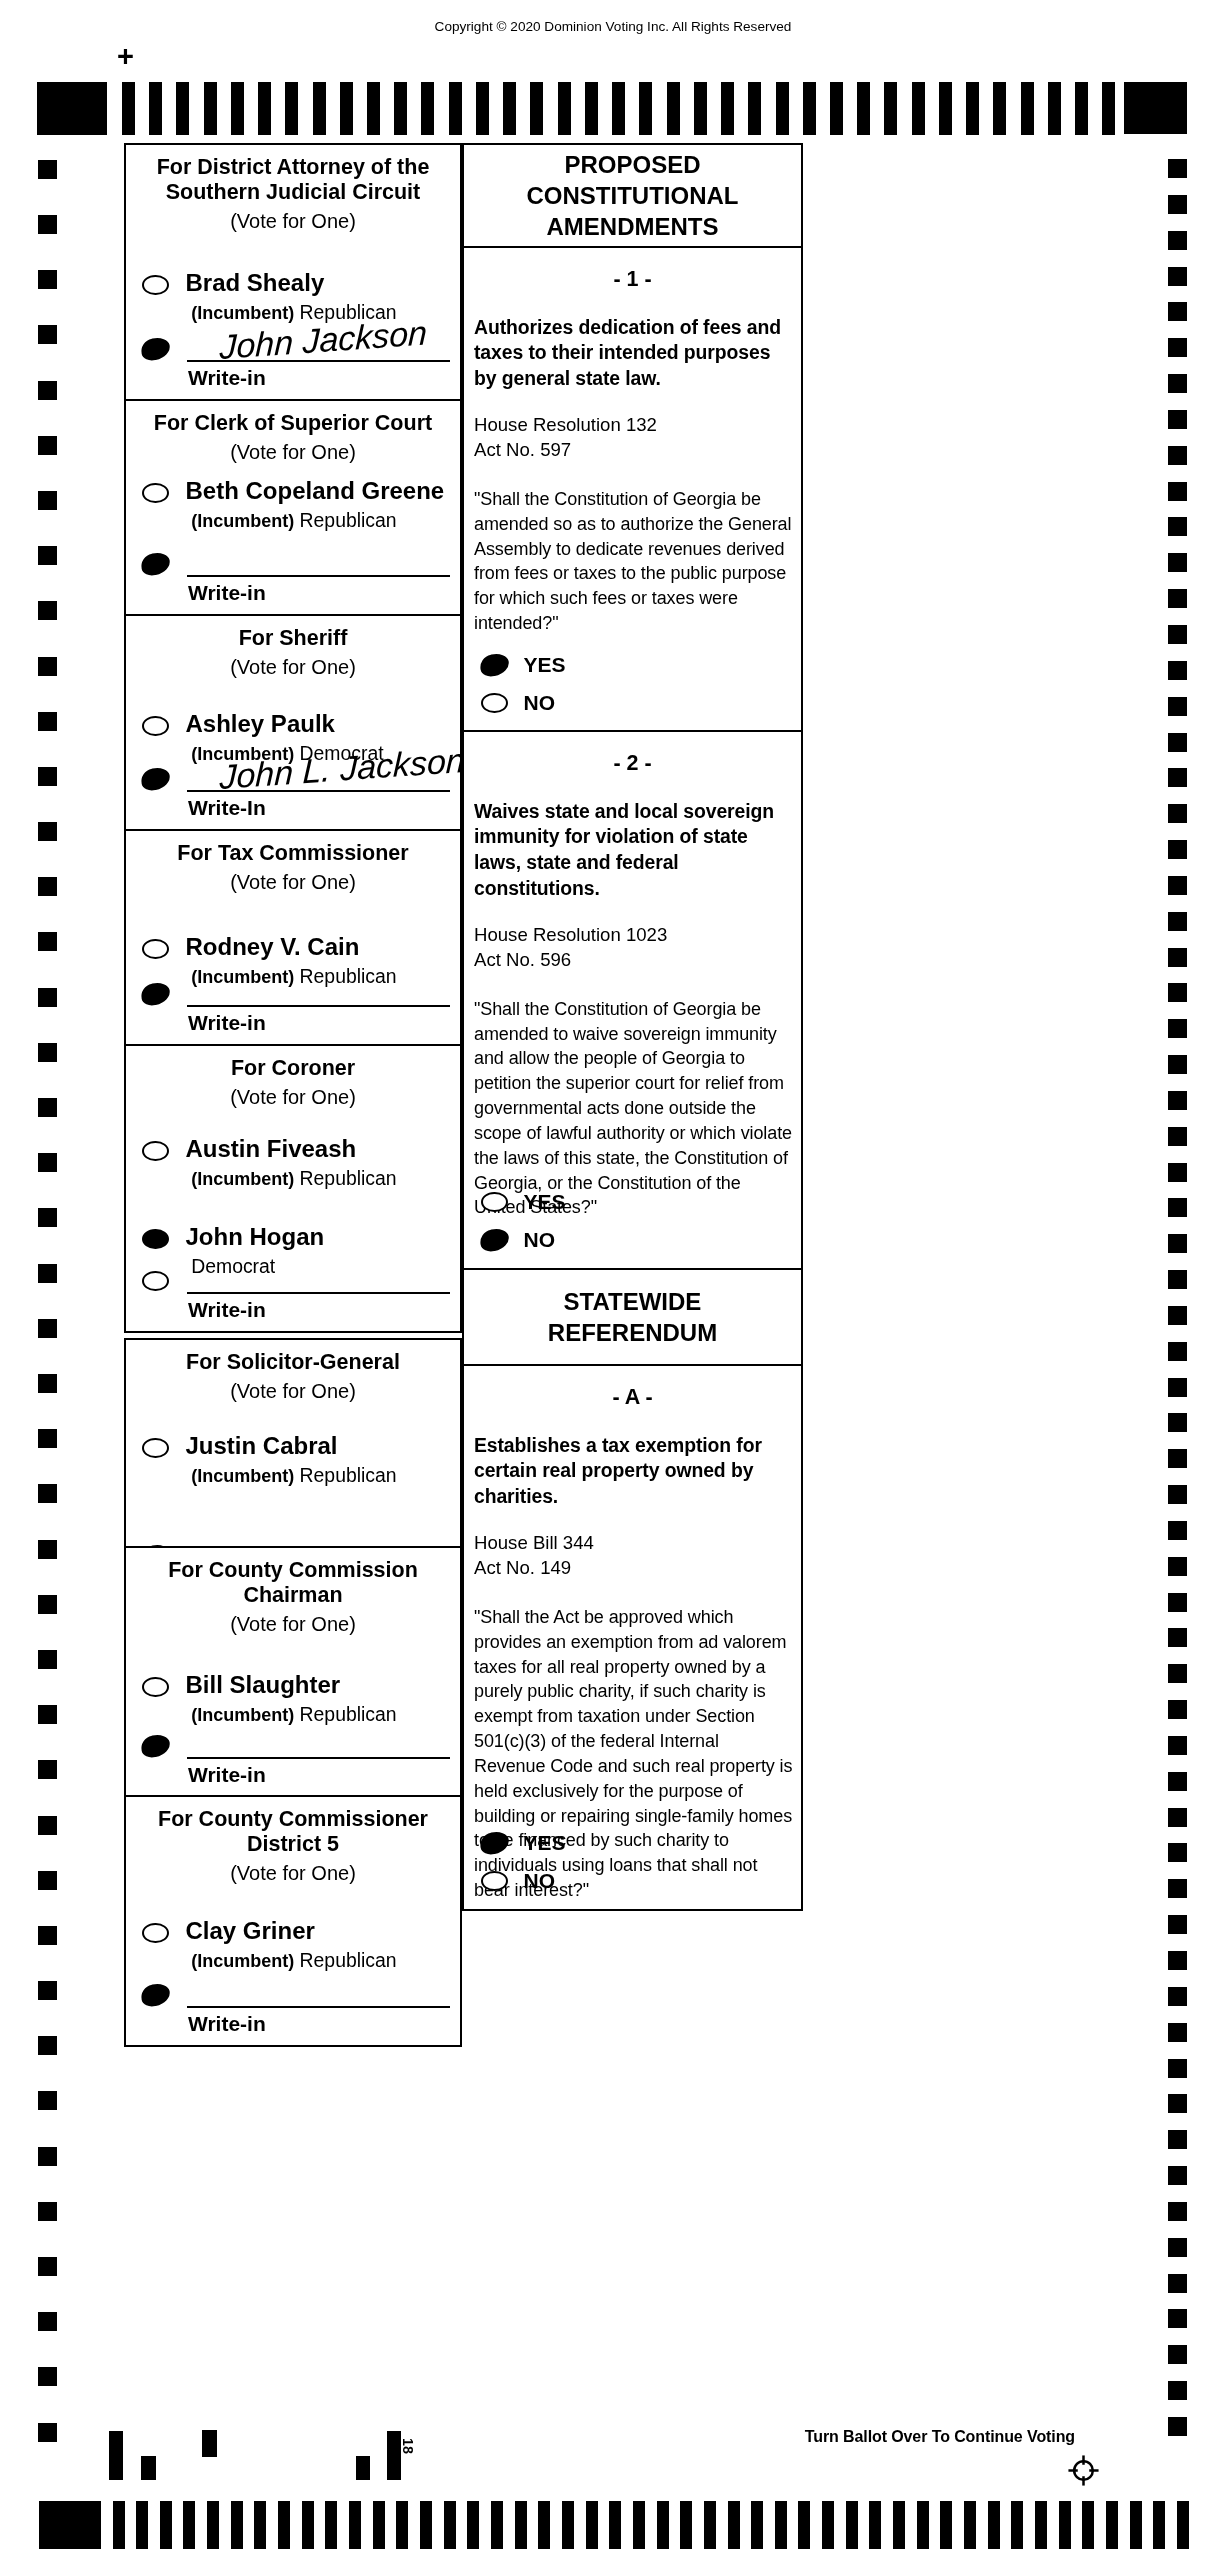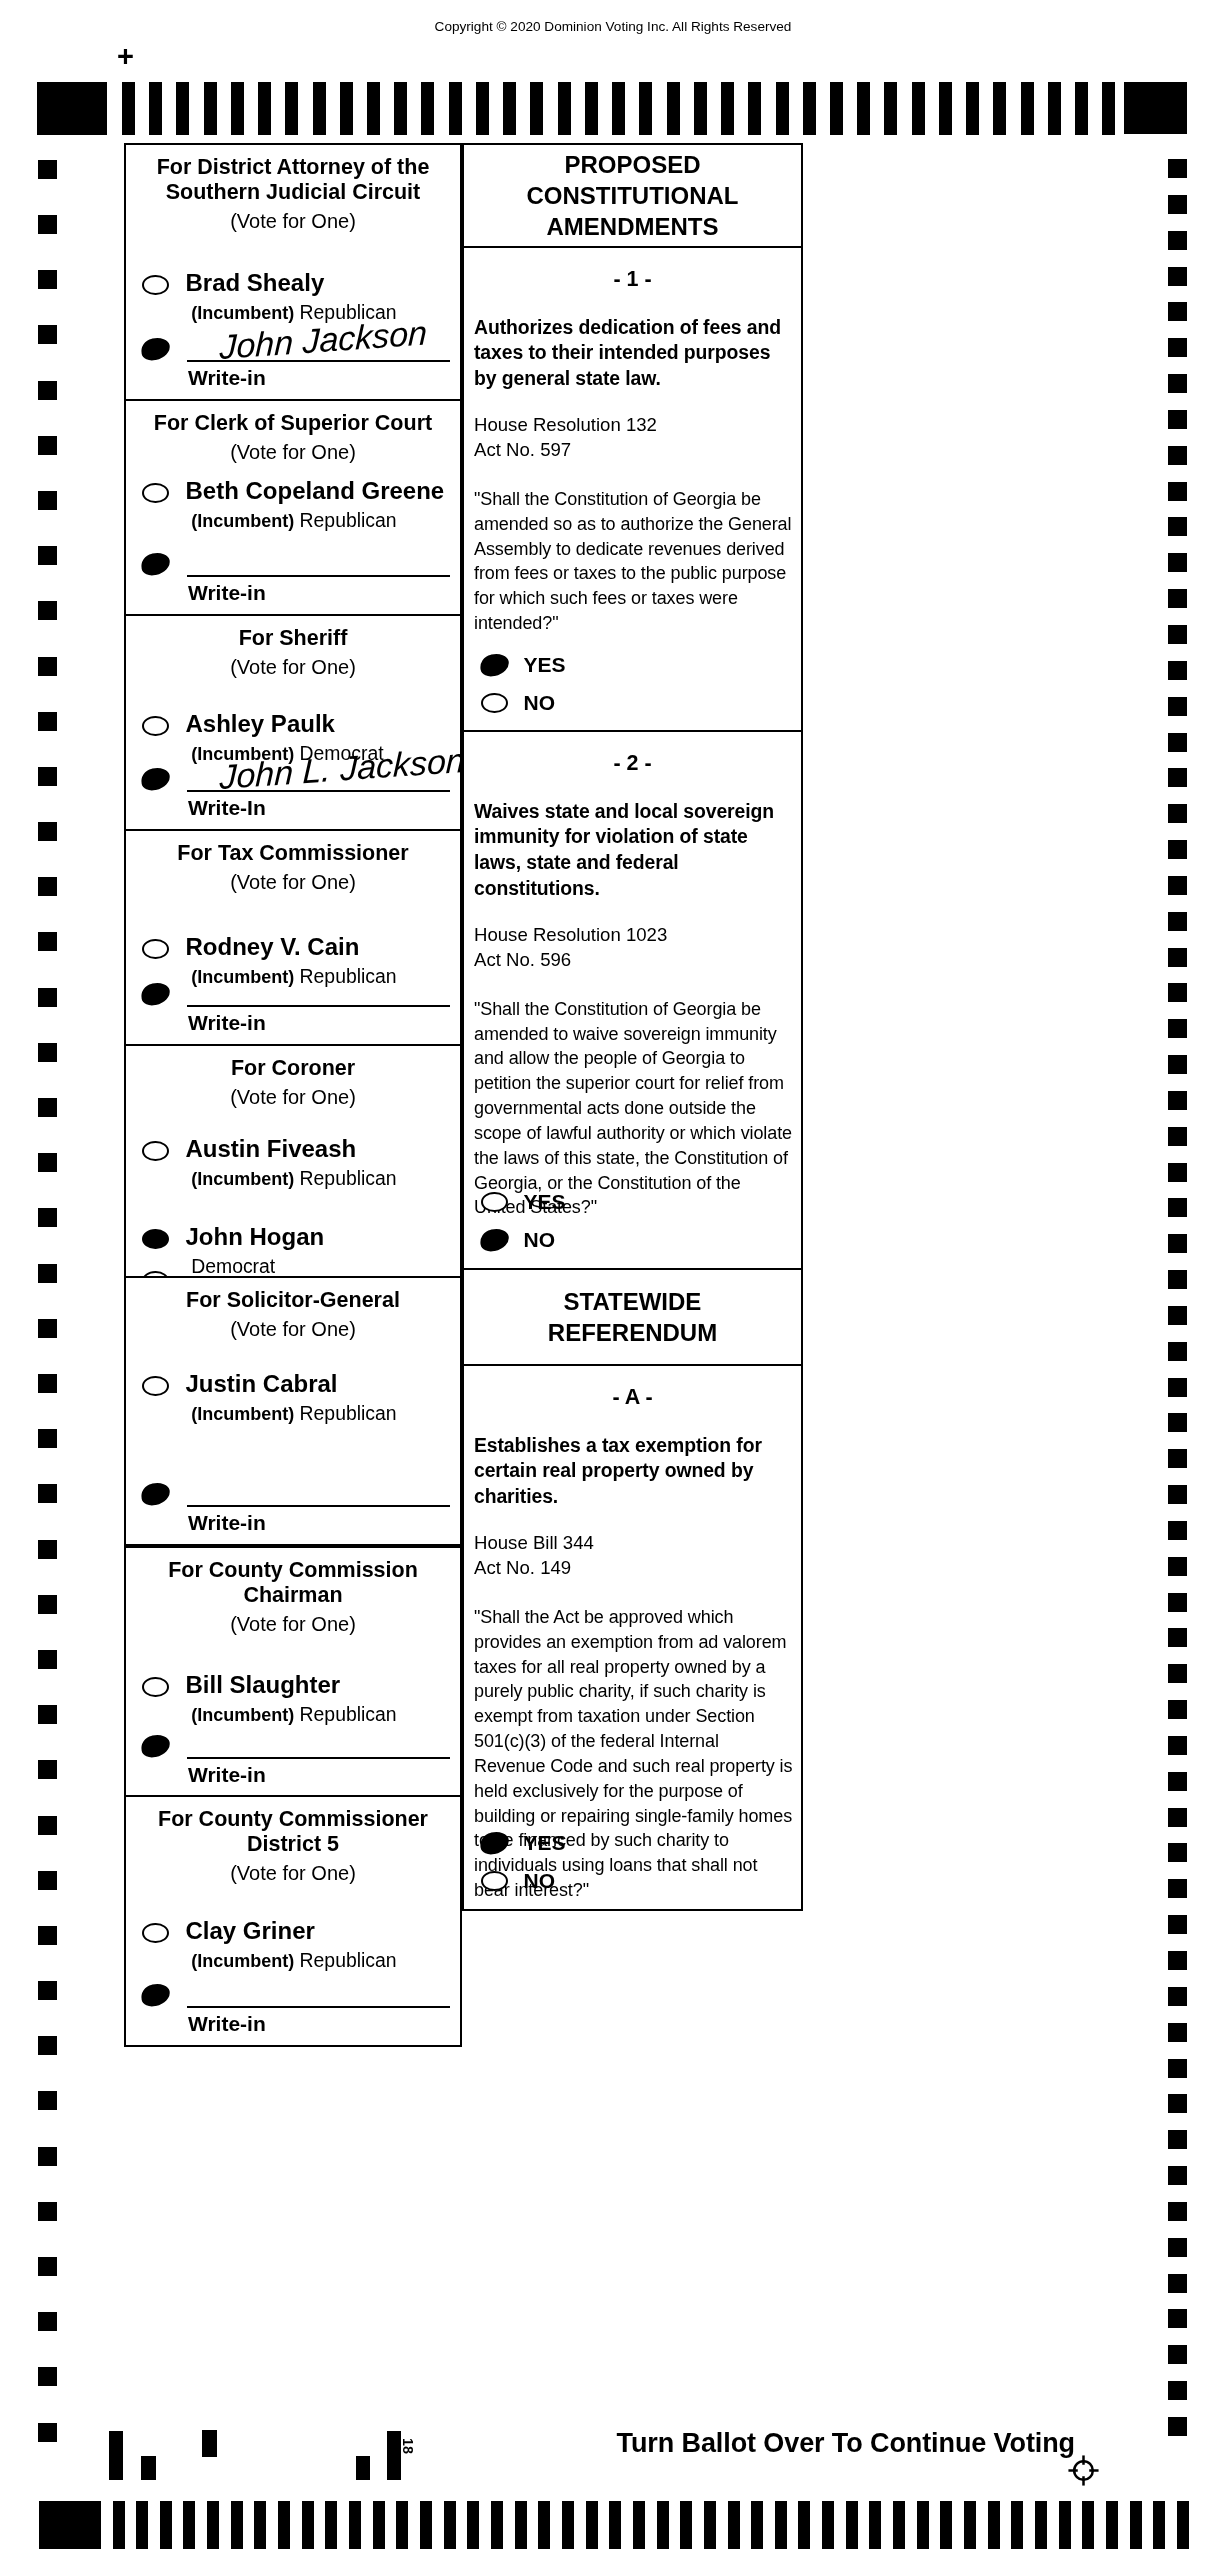--- a/index.html
+++ b/index.html
@@ -39,21 +39,21 @@
   .mhtext { font-weight:bold; font-size:24px; text-align:center; white-space:pre-line; line-height:1.3; }
   .mnum { text-align:center; font-weight:bold; font-size:21.5px; margin-top:18.6px; }
   .msummary { font-weight:bold; font-size:19.4px; line-height:1.33; margin:23px 8.6px 0 10px; letter-spacing:-0.1px; }
   .mref { font-size:18.6px; line-height:1.32; margin:21.5px 10px 0 10px; }
   .mquestion { font-size:18px; line-height:1.38; margin:24.4px 7.2px 0 10px; letter-spacing:-0.1px; }
   .choice { position:absolute; left:17px; display:flex; align-items:center; }
   .choice-yes { bottom:54px; }
   .choice-no  { bottom:16px; }
   .chlabel { margin-left:16px; font-weight:bold; font-size:21px; }
 
-  .turn { position:absolute; right:151px; top:2428px; font-weight:bold; font-size:27px; letter-spacing:-0.1px; }
+  .turn { position:absolute; right:151px; top:2428px; font-weight:bold; font-size:16px; letter-spacing:-0.1px; }
   .crosshair { position:absolute; left:1067px; top:2454px; }
   .stub { position:absolute; left:400px; top:2438px; font-size:14.3px; font-weight:bold; transform:rotate(90deg); }
 </style>
 </head>
 <body>
 
 <div class="page">
 
   <div class="copyright">Copyright © 2020 Dominion Voting Inc. All Rights Reserved</div>
   <div class="plus">+</div>
@@ -154,21 +154,21 @@
     </div>
     <div class="wir">
       <span class="oval"></span>
       <div class="wline">
         <div class="hand"></div>
       </div>
     </div>
     <div class="wlabel">Write-in</div>
   </section>
 
-  <section class="race" style="top:1276px;height:270px">
+  <section class="race" style="top:1338px;height:270px">
     <div class="rtitle">For Solicitor-General</div>
     <div class="vfo">(Vote for One)</div>
     <div class="cand" style="margin-top:30px">
       <span class="oval"></span>
       <div class="cinfo">
         <div class="cname">Justin Cabral</div>
         <div class="csub"><span class="subb">(Incumbent)</span> <span>Republican</span></div>
       </div>
     </div>
     <div class="wir">

